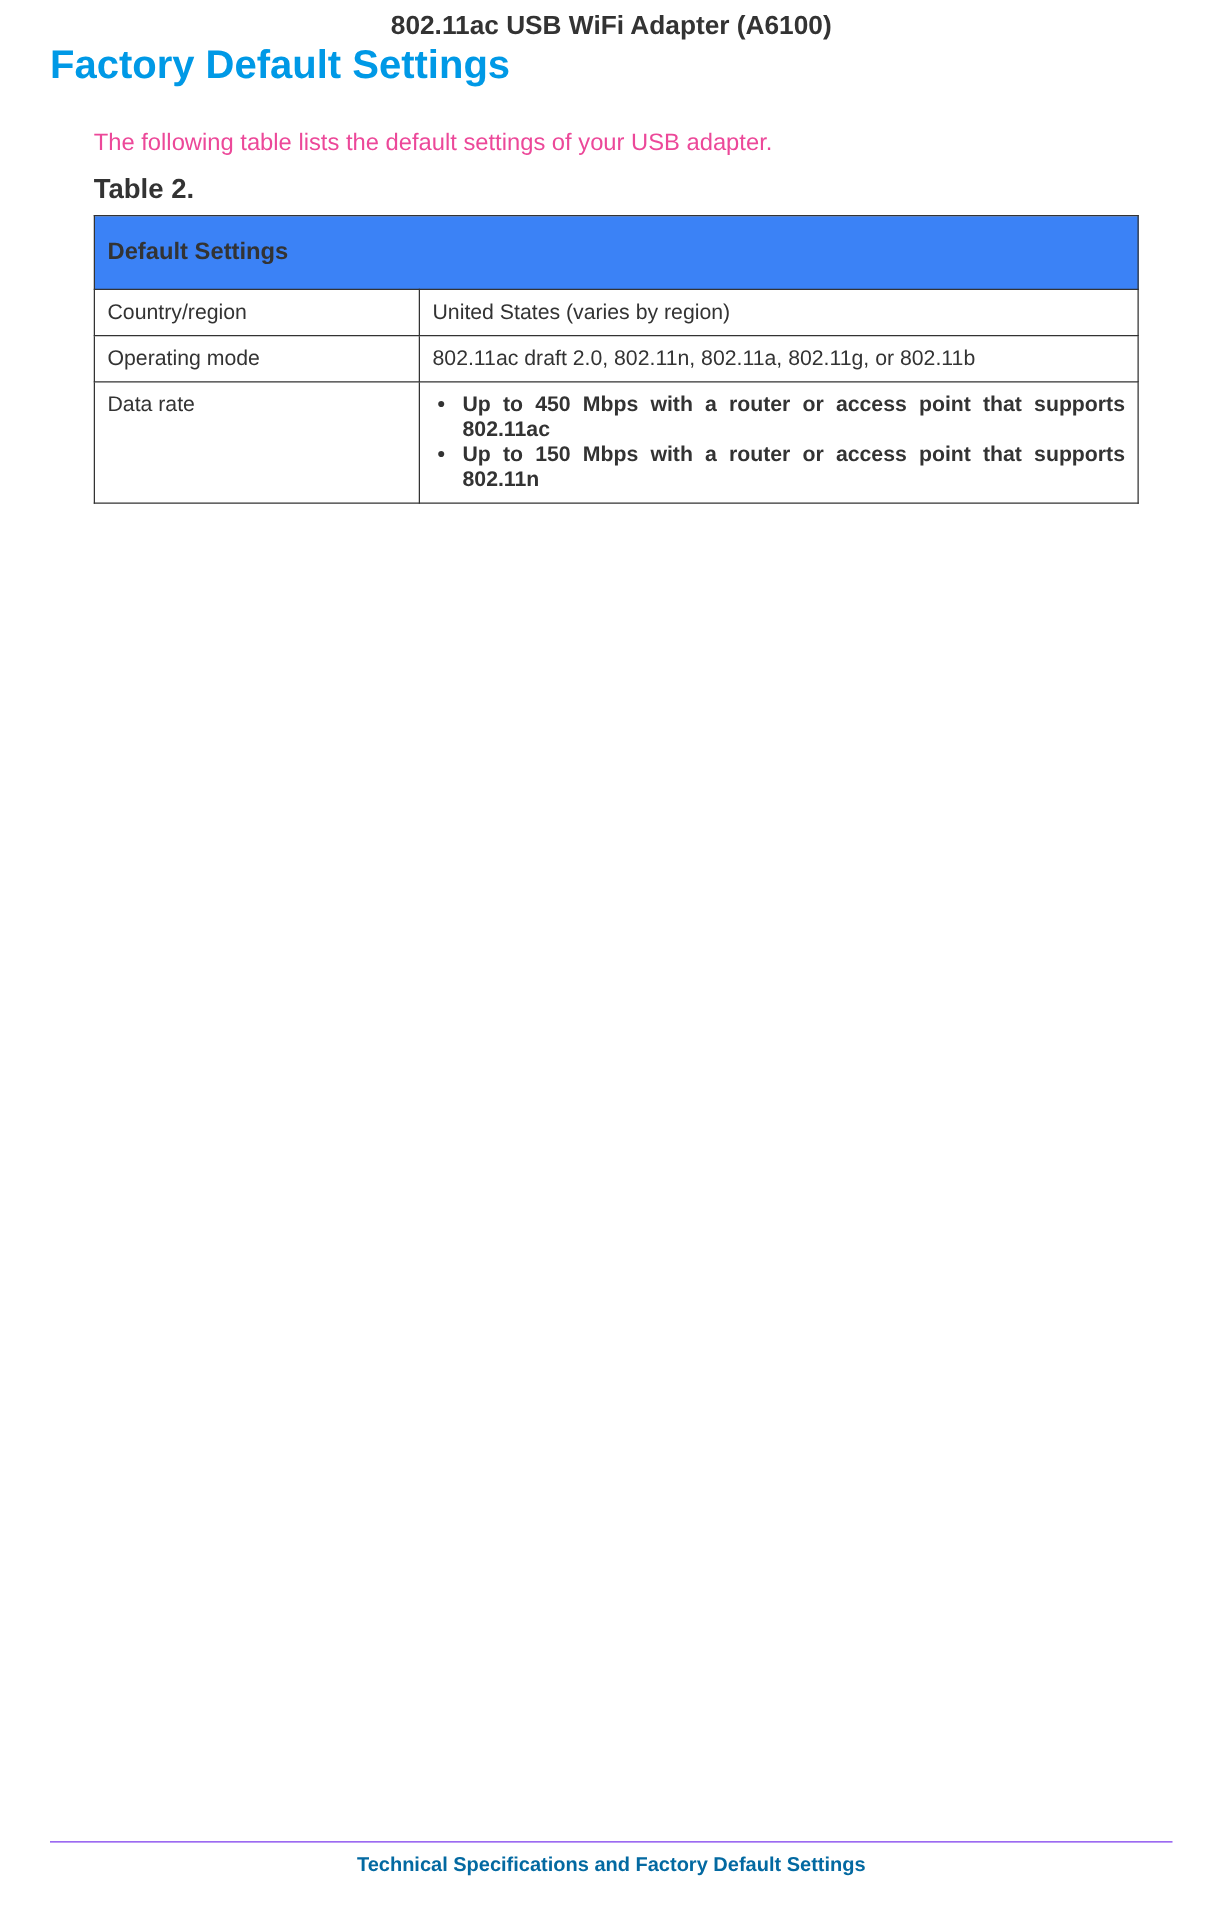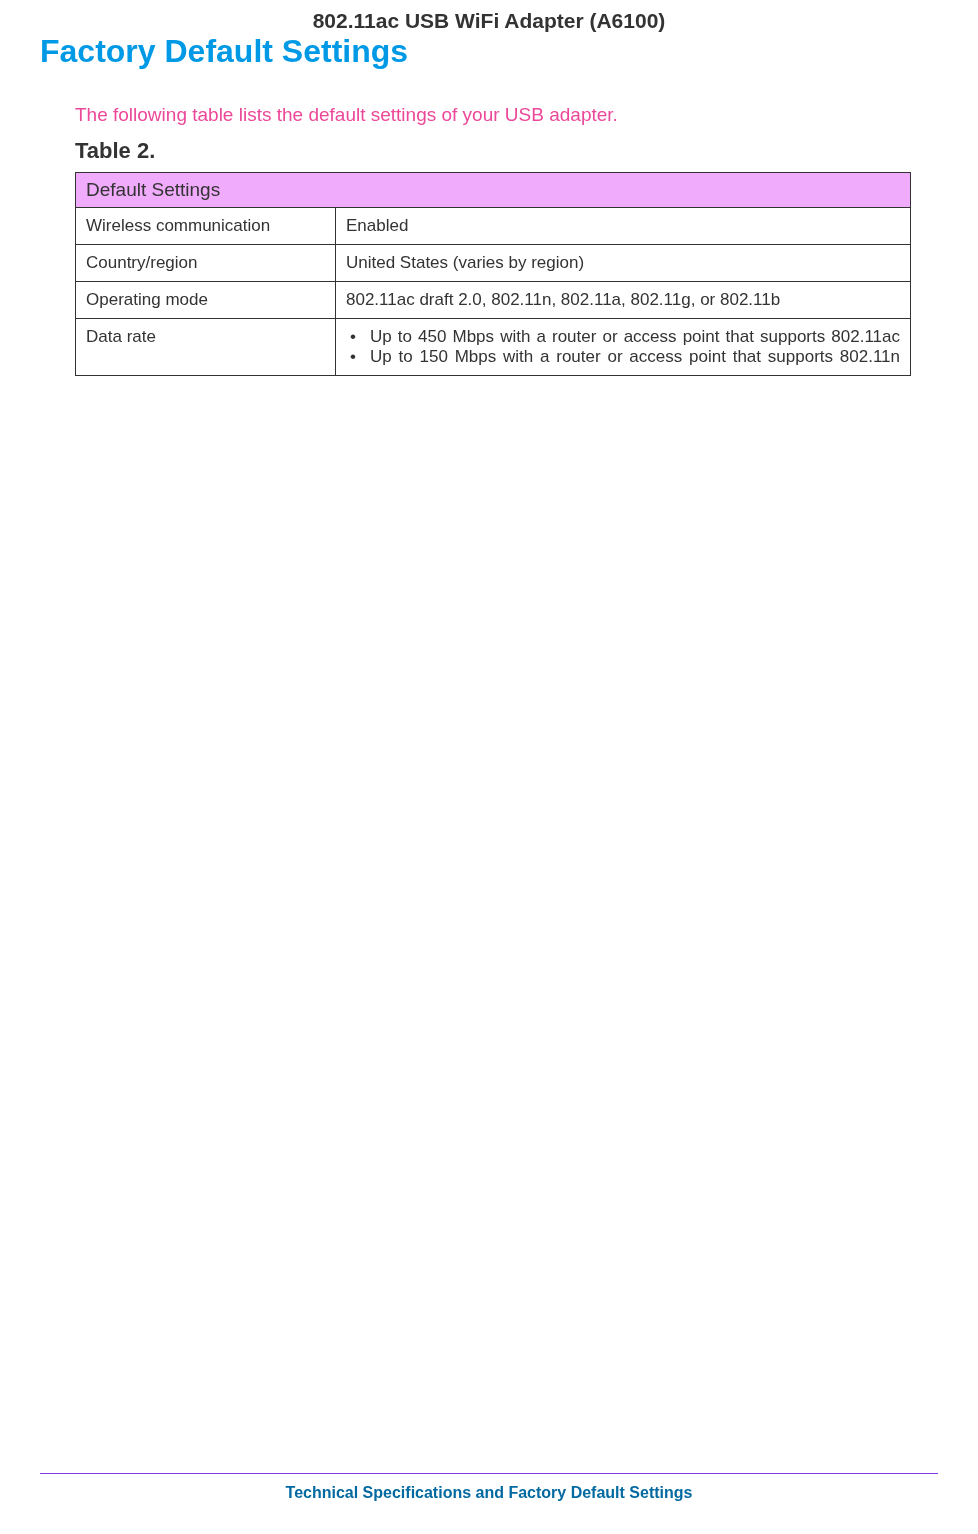--- a/index.html
+++ b/index.html
@@ -42,25 +42,25 @@
       color: #333;
     }
     .settings-table {
       margin-left: 75px;
       margin-top: 8px;
       border-collapse: collapse;
       width: 836px;
       border: 1px solid #333;
     }
     .settings-table th {
-      background-color: #f0abfc;
+      background-color: #3b82f6;
       text-align: left;
-      font-weight: normal;
+      font-weight: bold;
       font-size: 19px;
-      padding: 6px 10px;
+      padding: 18px 10px;
       border: 1px solid #333;
       color: #333;
     }
     .settings-table td {
       border: 1px solid #333;
       padding: 8px 10px;
       font-size: 17px;
       vertical-align: top;
       color: #333;
     }
@@ -69,20 +69,21 @@
     }
     .bullet-list {
       list-style: none;
       padding-left: 0;
     }
     .bullet-list li {
       padding-left: 24px;
       position: relative;
       text-align: justify;
       text-align-last: justify;
+      font-weight: bold;
     }
     .bullet-list li::before {
       content: "•";
       position: absolute;
       left: 4px;
       font-size: 17px;
     }
     .footer {
       position: absolute;
       bottom: 32px;
@@ -119,24 +120,20 @@
 <p class="table-label">Table 2.</p>
 
 <table class="settings-table">
   <thead>
     <tr>
       <th colspan="2">Default Settings</th>
     </tr>
   </thead>
   <tbody>
     <tr>
-      <td class="label-cell">Wireless communication</td>
-      <td>Enabled</td>
-    </tr>
-    <tr>
       <td class="label-cell">Country/region</td>
       <td>United States (varies by region)</td>
     </tr>
     <tr>
       <td class="label-cell">Operating mode</td>
       <td>802.11ac draft 2.0, 802.11n, 802.11a, 802.11g, or 802.11b</td>
     </tr>
     <tr>
       <td class="label-cell">Data rate</td>
       <td>

